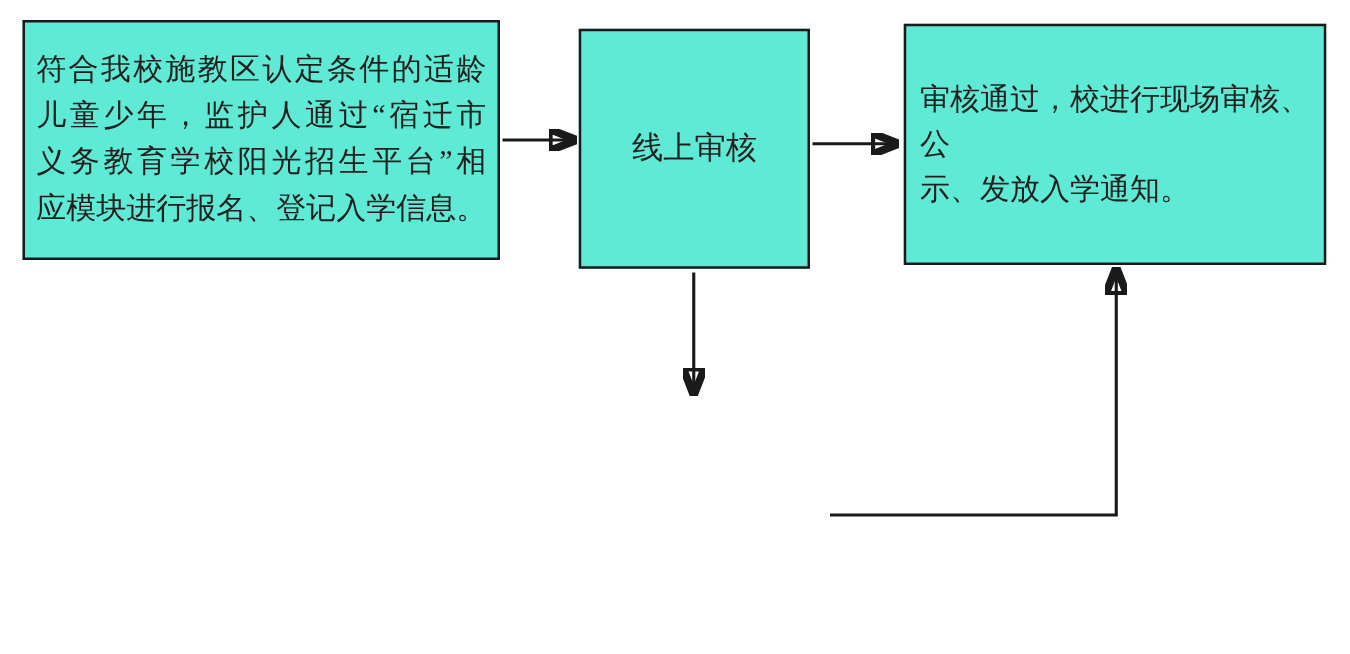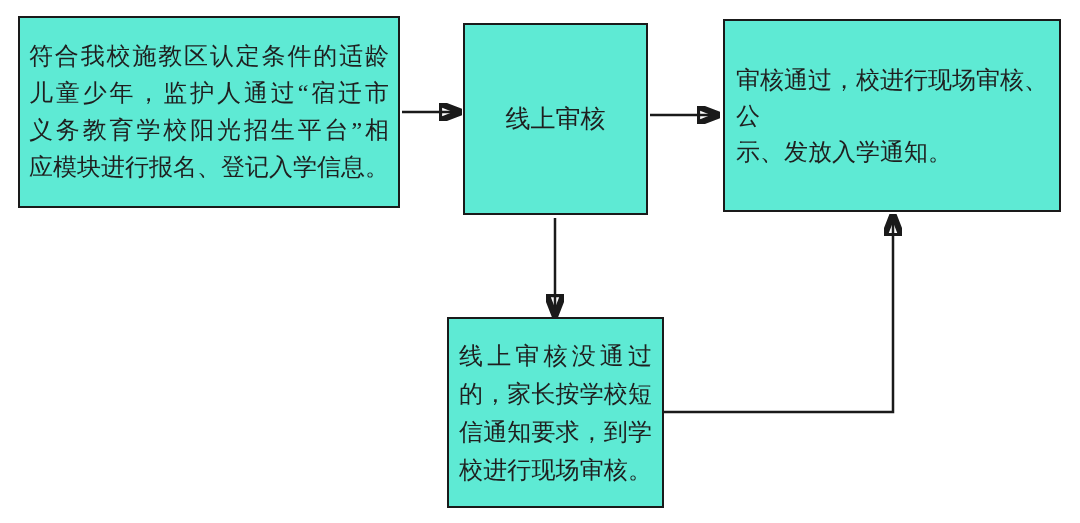--- a/index.html
+++ b/index.html
@@ -104,20 +104,14 @@
 
   <div class="node" id="node-online-review">
     <div class="node-text">线上审核</div>
   </div>
 
   <div class="node" id="node-approved">
     <div class="node-text">审核通过，校进行现场审核、公
 示、发放入学通知。</div>
   </div>
 
-  <div class="node" id="node-onsite-review">
-    <div class="node-text justify-all">线上审核没通过
-的，家长按学校短
-信通知要求，到学
-校进行现场审核。</div>
-  </div>
 
 </div>
 
 </body></html>

